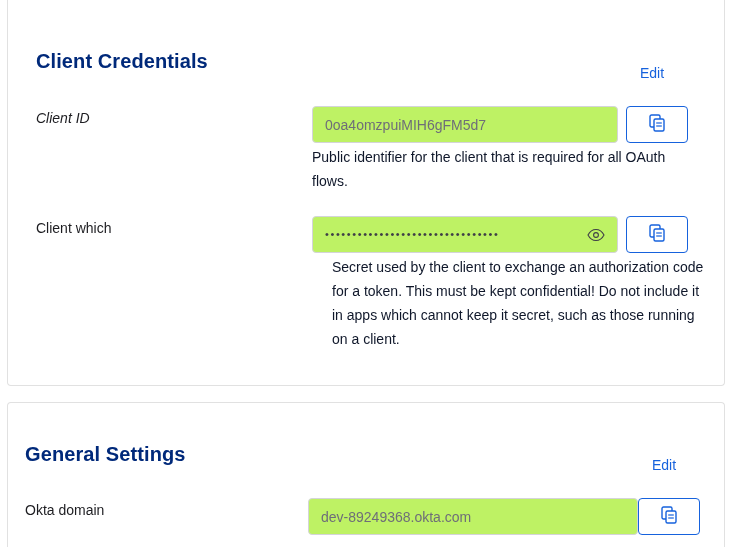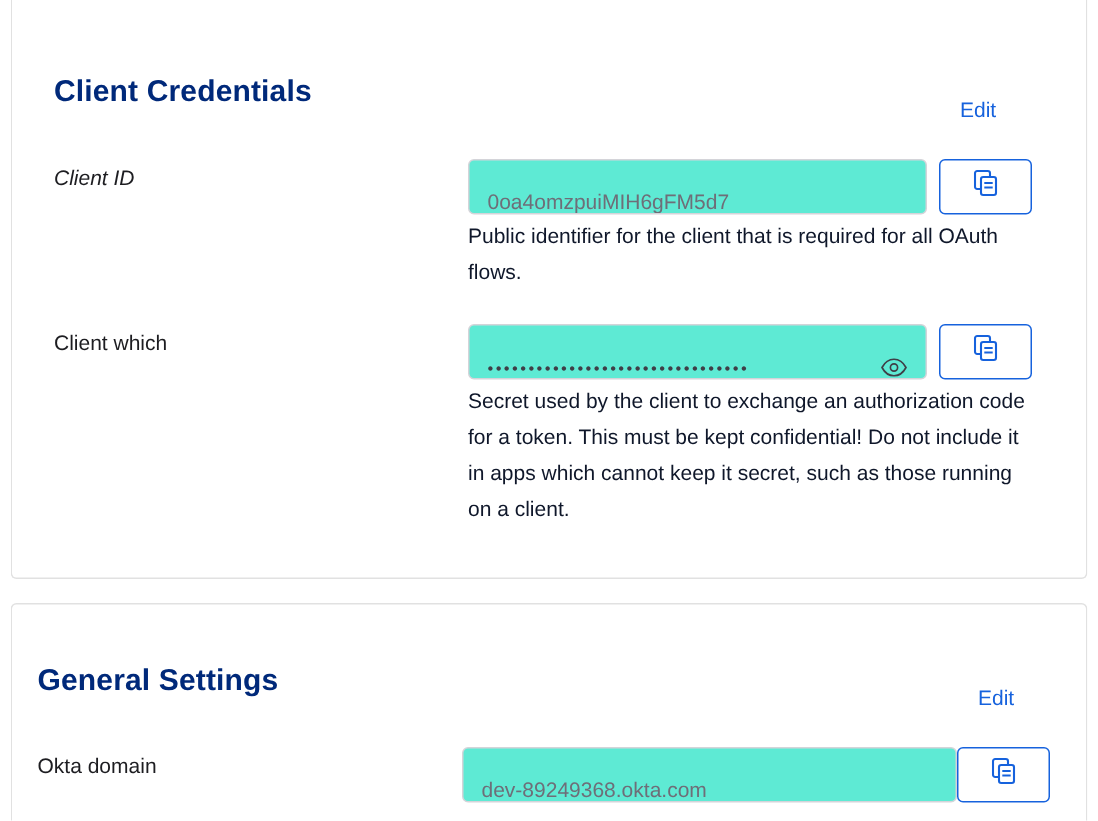--- a/index.html
+++ b/index.html
@@ -78,26 +78,26 @@
     font-size: 14px;
     color: #1d1d21;
   }
   #label-client-id { left: 36px; top: 110px; font-style: italic; }
   #label-client-secret { left: 36px; top: 220px; }
   #label-okta-domain { left: 25px; top: 502px; }
 
   .input-box {
     position: absolute;
     box-sizing: border-box;
-    background: #5eead4;
+    background: #bef264;
     border: 1px solid #d4d4d9;
     border-radius: 4px;
     height: 37px;
     display: flex;
-    align-items: flex-end;
+    align-items: center;
     padding: 0 12px;
     font-size: 14px;
     color: #6e6e78;
   }
   #input-client-id {
     left: 312px;
     top: 106px;
     width: 306px;
   }
   #input-client-secret {
@@ -153,21 +153,21 @@
     font-size: 14px;
     line-height: 24px;
     color: #0f172a;
   }
   #help-client-id {
     left: 312px;
     top: 145px;
     width: 380px;
   }
   #help-client-secret {
-    left: 312px;
+    left: 332px;
     top: 255px;
     width: 380px;
   }
 </style>
 </head>
 <body>
 
 <div class="page">
 
   <div class="card" id="card-client-credentials"></div>

